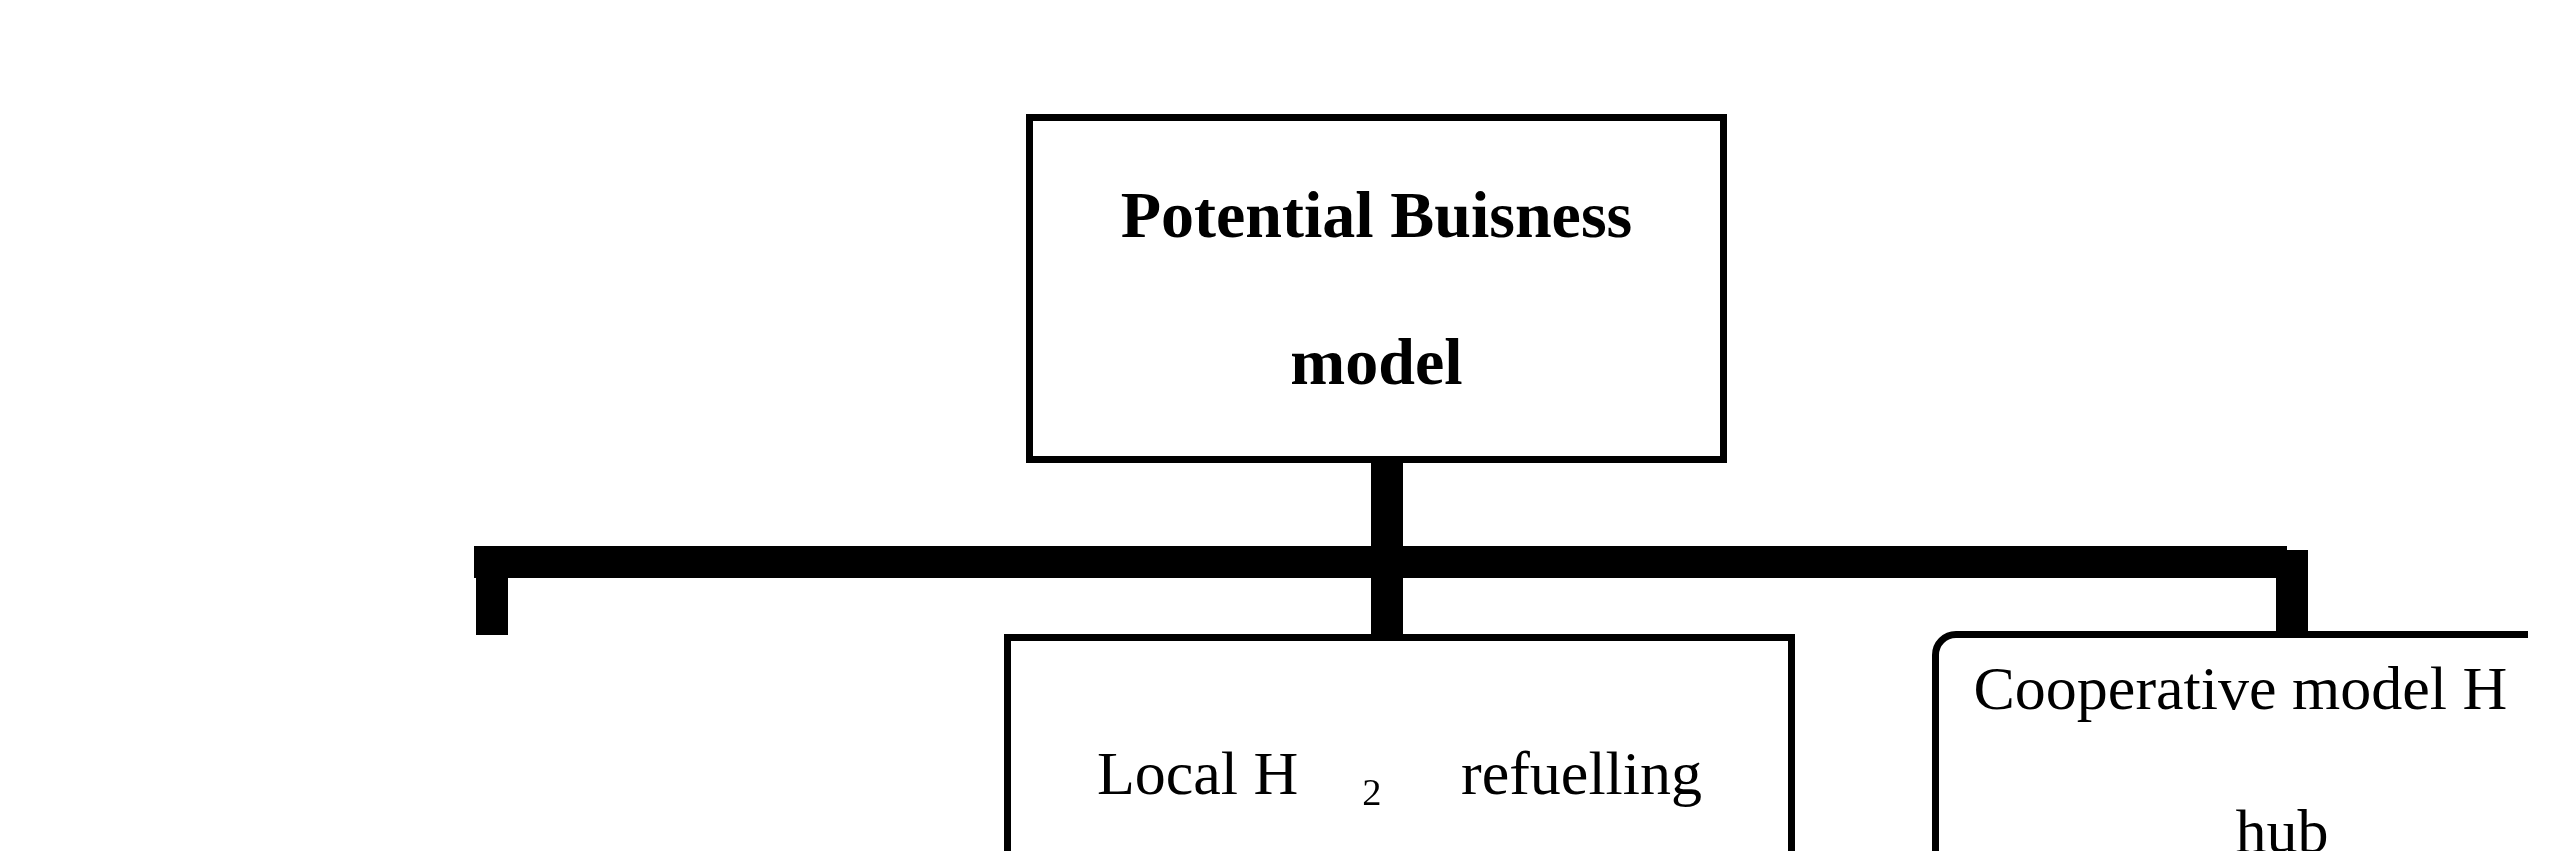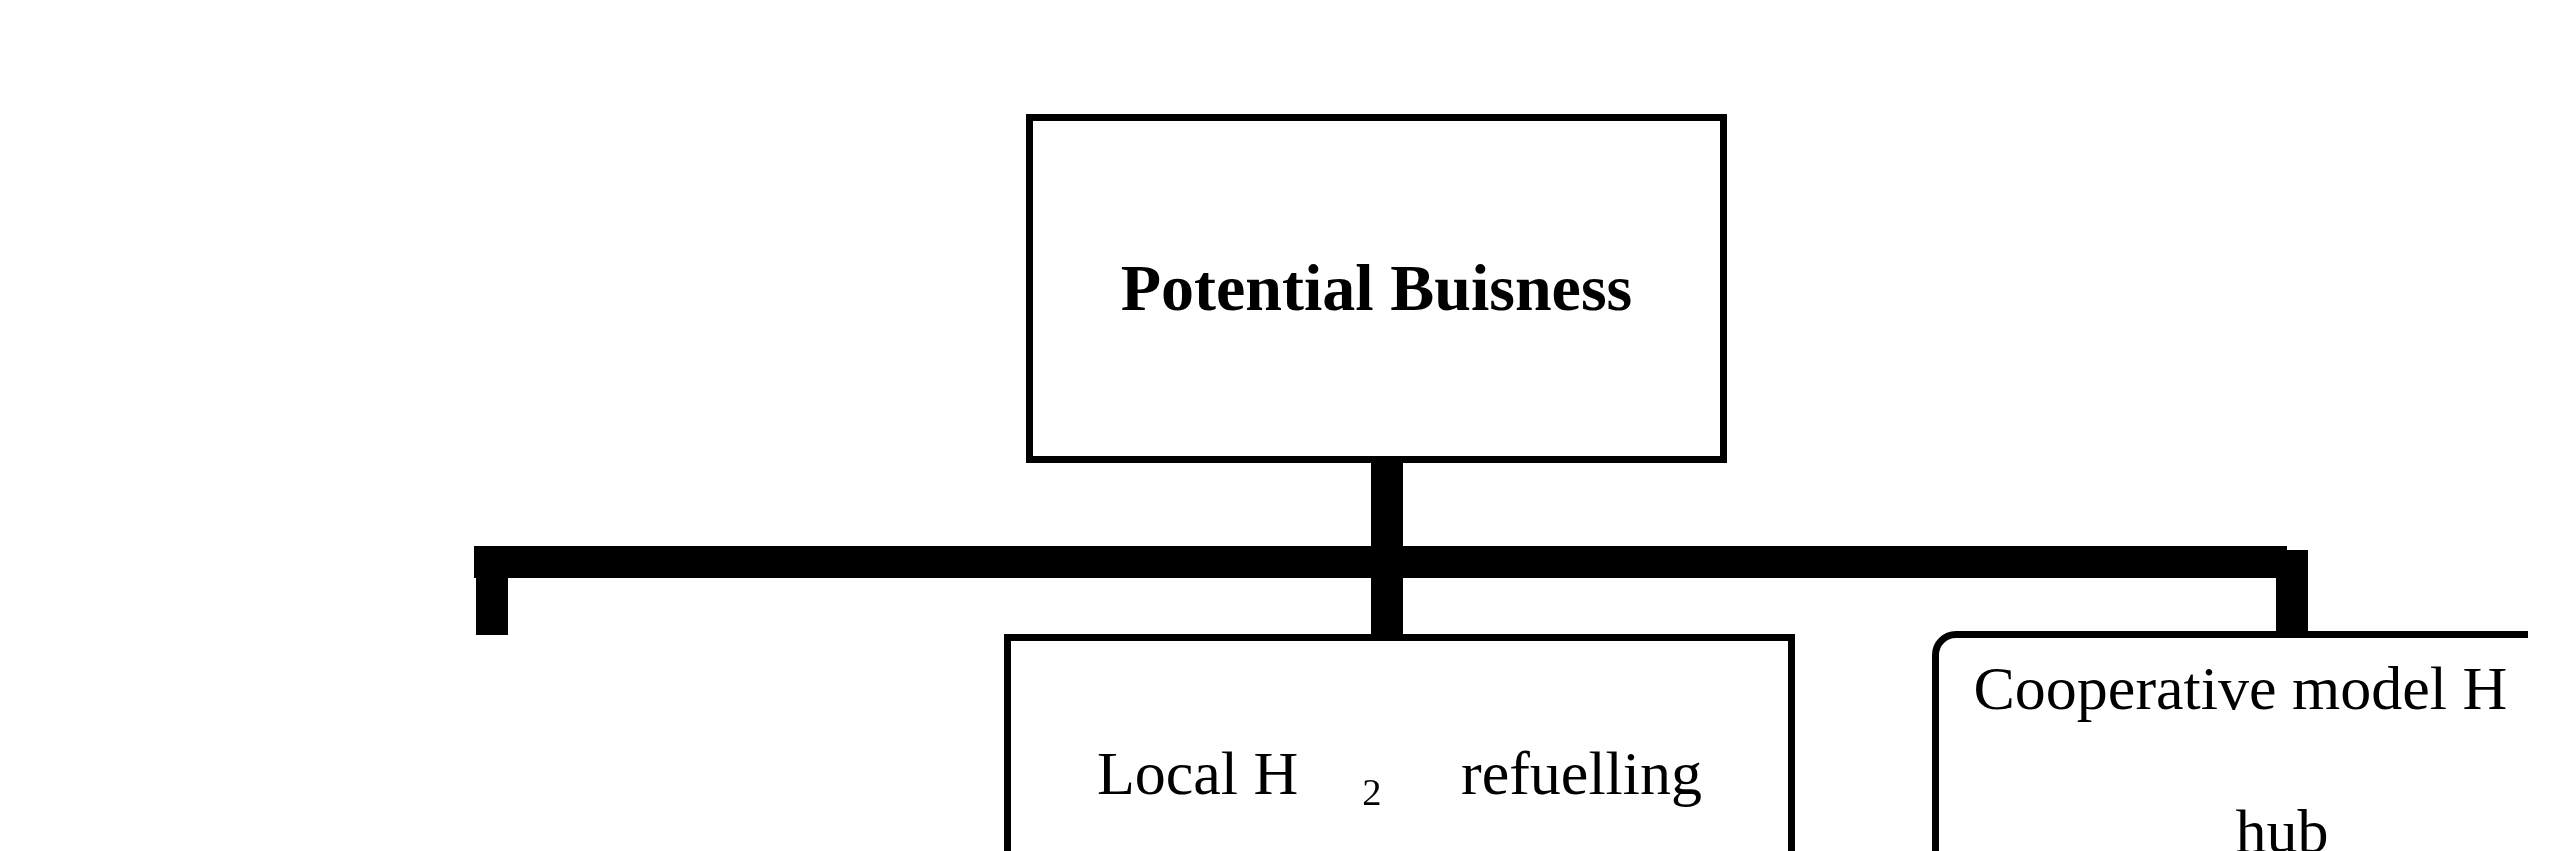--- a/index.html
+++ b/index.html
@@ -66,20 +66,21 @@
 
 <div id="canvas">
 
   <div class="connector" id="conn-stem"></div>
   <div class="connector" id="conn-bus"></div>
   <div class="connector" id="conn-drop-left"></div>
   <div class="connector" id="conn-drop-right"></div>
 
   <div class="node" id="root-box">
     <span class="line">Potential Buisness</span>
+    <span class="line">model</span>
   </div>
 
 
   <div class="node child-box" id="child-box-2">
     <span class="line"><span>Local H</span><span class="subscript">2</span><span> refuelling</span></span>
   </div>
 
   <div class="node child-box" id="child-box-3">
     <span class="line"><span>Cooperative model H</span><span class="subscript">2</span></span>
     <span class="line">hub</span>

